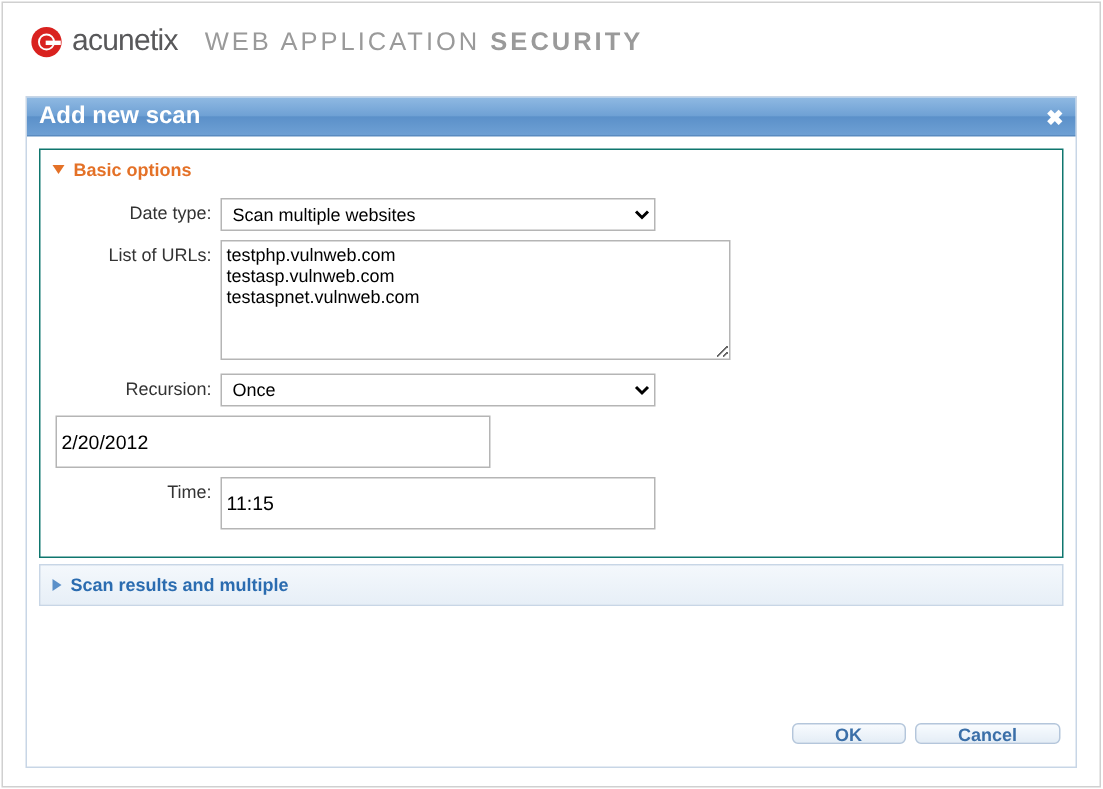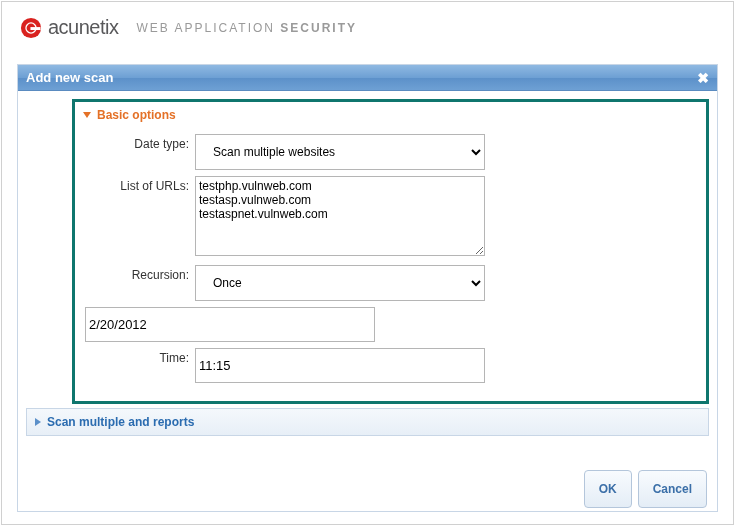--- a/index.html
+++ b/index.html
@@ -35,21 +35,21 @@
     height: 22px;
   }
   .logo-text {
     font-size: 20px;
     font-weight: 400;
     color: #58585a;
     letter-spacing: -0.5px;
   }
   .tagline {
     color: #9a9a9a;
-    font-size: 12px;
+    font-size: 17px;
     letter-spacing: 2px;
     margin-left: 10px;
   }
   .tagline .bold { font-weight: bold; }
 
   .dialog {
     position: absolute;
     left: 15px;
     right: 15px;
     top: 62px;
@@ -61,40 +61,39 @@
     height: 26px;
     background: linear-gradient(to bottom, #8fb9e2 0%, #6ea0d4 50%, #5b90c9 51%, #6ea0d4 100%);
     border-bottom: 1px solid #5a8bc0;
     display: flex;
     align-items: center;
     justify-content: space-between;
     padding: 0 8px;
     color: #fff;
     font-weight: bold;
   }
-  .dialog-titlebar .title { font-size: 13px; }
+  .dialog-titlebar .title { font-size: 16px; }
   .dialog-close {
     font-size: 14px;
     font-weight: bold;
     color: #fff;
     cursor: pointer;
   }
   .dialog-body {
     padding: 8px;
     position: absolute;
     top: 26px;
     bottom: 44px;
     left: 0; right: 0;
   }
 
   .section-expanded {
-    border: 3px solid #0f766e;
+    border: 1px solid #0f766e;
     background: #fff;
     margin-bottom: 4px;
-    margin-left: 46px;
   }
   .section-expanded .section-head {
     padding: 6px 8px;
     display: flex;
     align-items: center;
     gap: 6px;
     color: #e47127;
     font-weight: bold;
     font-size: 12px;
   }
@@ -119,28 +118,28 @@
     padding-right: 6px;
     padding-top: 3px;
     font-size: 12px;
     color: #333;
   }
   .form-control {
     flex: 0 0 290px;
   }
   select.ctl {
     width: 290px;
-    height: 36px;
+    height: 22px;
     border: 1px solid #b5b5b5;
     font-size: 12px;
     background: #fff;
-    padding-left: 13px;
+    padding-left: 3px;
   }
   textarea.ctl {
-    width: 290px;
+    width: 340px;
     height: 80px;
     border: 1px solid #b5b5b5;
     font-size: 12px;
     font-family: Arial, Helvetica, sans-serif;
     padding: 2px 3px;
     resize: both;
   }
   input.ctl {
     width: 290px;
     height: 35px;
@@ -181,22 +180,22 @@
     gap: 6px;
     padding: 0 10px;
   }
   .btn {
     border: 1px solid #b4c6db;
     border-radius: 4px;
     background: linear-gradient(to bottom, #f8fbfe, #e4edf6);
     color: #3b6fa8;
     font-size: 12px;
     font-weight: bold;
-    height: 38px;
-    padding: 0 14px;
+    height: 14px;
+    padding: 0 28px;
     cursor: pointer;
   }
 </style>
 </head>
 <body>
 
 <div class="outer">
 
   <div class="branding">
     <div class="logo">
@@ -272,21 +271,21 @@
             </div>
           </div>
 
         </div>
       </div>
 
 
       <div class="section-collapsed">
         <div class="section-head">
           <span class="triangle-right"></span>
-          <span>Scan multiple and reports</span>
+          <span>Scan results and multiple</span>
         </div>
       </div>
 
     </div>
 
     <div class="dialog-footer">
       <button class="btn">OK</button>
       <button class="btn">Cancel</button>
     </div>
   </div>

